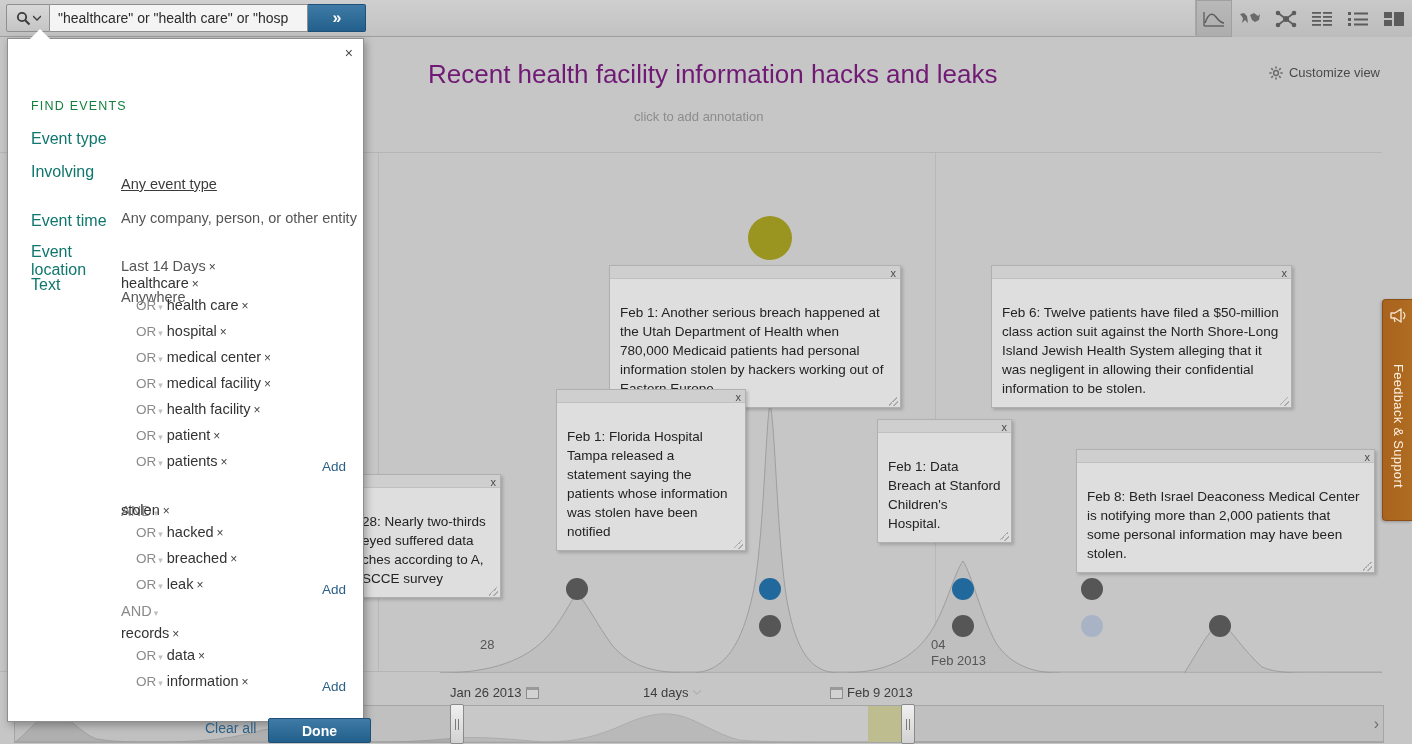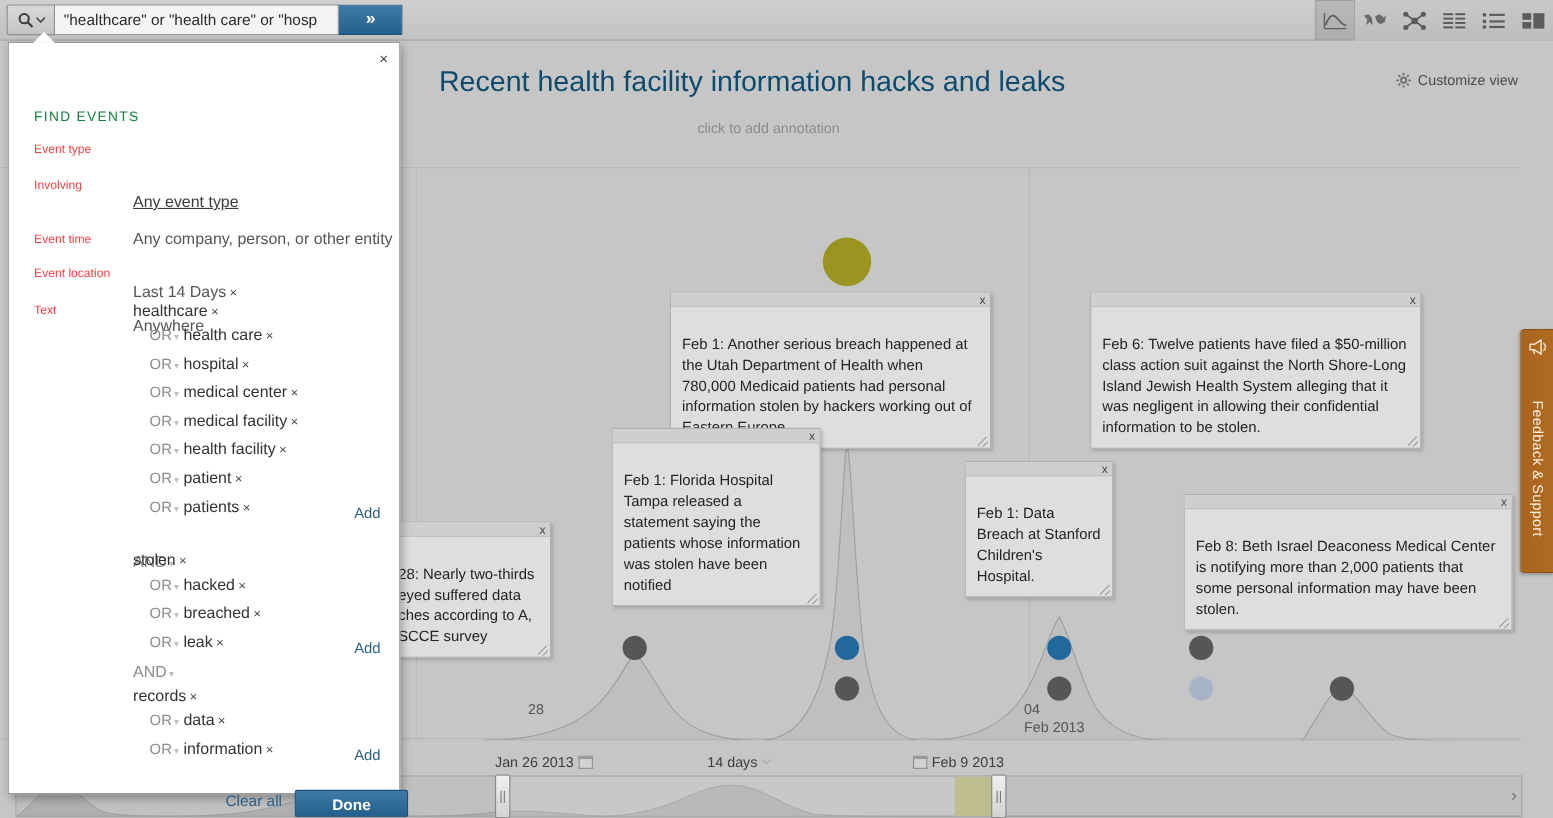--- a/index.html
+++ b/index.html
@@ -57,22 +57,22 @@
     cursor:pointer;
   }
   .view-icon.active { background: linear-gradient(#b9b9b9,#adadad); box-shadow: inset 0 0 0 1px #a0a0a0; }
 
   
   #canvas {
     position: absolute; left: 0; top: 37px; width: 1412px; height: 707px;
     background: #c6c6c6;
   }
   #chart-title {
-    position: absolute; left: 399px; top: 22px;
-    font-size: 26px; color: #0c4a6e;
+    position: absolute; left: 428px; top: 22px;
+    font-size: 26px; color: #701a75;
     white-space: nowrap;
   }
   #annotation-hint {
     position: absolute; left: 634px; top: 72px;
     font-size: 13px; color: #8c8c8c;
   }
   #customize-view {
     position: absolute; right: 32px; top: 28px;
     display: flex; align-items:center; gap: 6px;
     font-size: 13px; color: #4a4a4a; cursor: pointer;
@@ -189,21 +189,21 @@
     content:""; position:absolute; left:-1px; top:0; width:22px; height:11px;
   }
   #pop-close {
     position:absolute; right:10px; top:6px; font-size:14px; color:#4a4a4a; cursor:pointer;
   }
   #pop-title {
     position:absolute; left:23px; top:60px;
     font-size:12.5px; letter-spacing:1.2px; color:#15803d;
   }
   .frow { position:absolute; left:23px; width:330px; }
-  .flabel { position:absolute; left:0; top:0; width:90px; font-size:11px; color:#ef4444; }
+  .flabel { position:absolute; left:0; top:0; width:90px; font-size:16px; color:#0f766e; }
   .fvalue { position:absolute; left:90px; top:-2px; width:240px; font-size:14.5px; color:#555;margin-top:48px; }
   .fvalue.link { color:#3b3b3b; text-decoration: underline; cursor:pointer; }
   .chip-x { color:#444; font-size:12px; margin-left:3px; cursor:pointer; }
 
   .term-line { position:absolute; left:113px; font-size:14.5px; color:#333; white-space:nowrap; }
   .term-line.ind { left:128px; }
   .op { color:#8a8a8a; font-size:13.5px; }
   .caret { color:#c0c0c0; font-size:9px; margin:0 4px 0 2px; }
   .addbtn { position:absolute; left:314px; font-size:13.5px; color:#2b5f86; cursor:pointer; }
   .boolop { position:absolute; left:113px; font-size:14.5px; color:#8a8a8a; }

